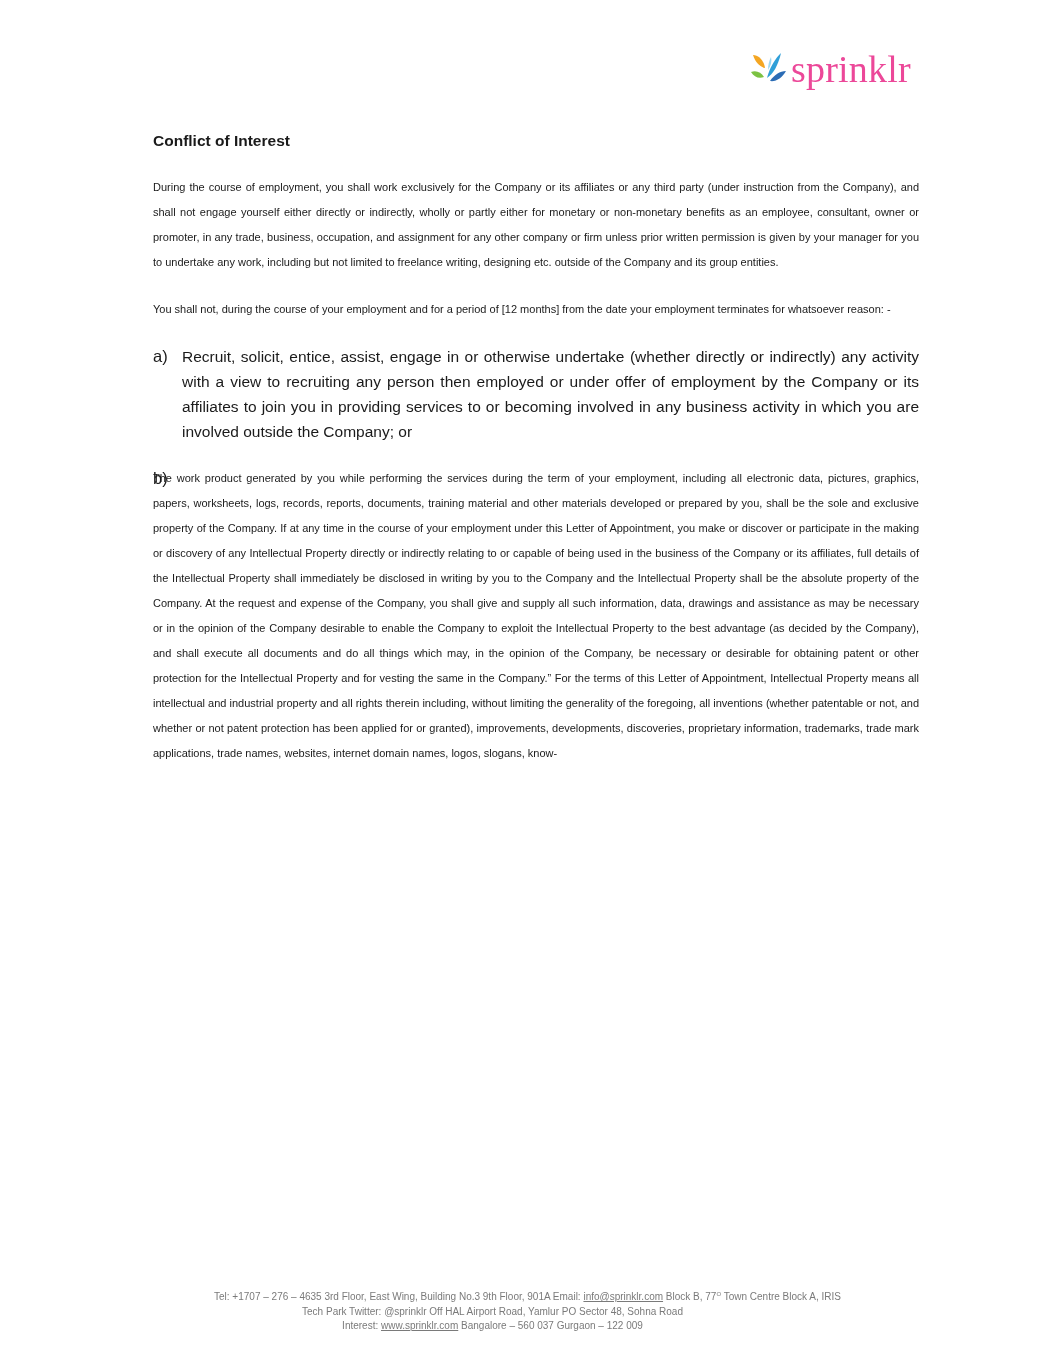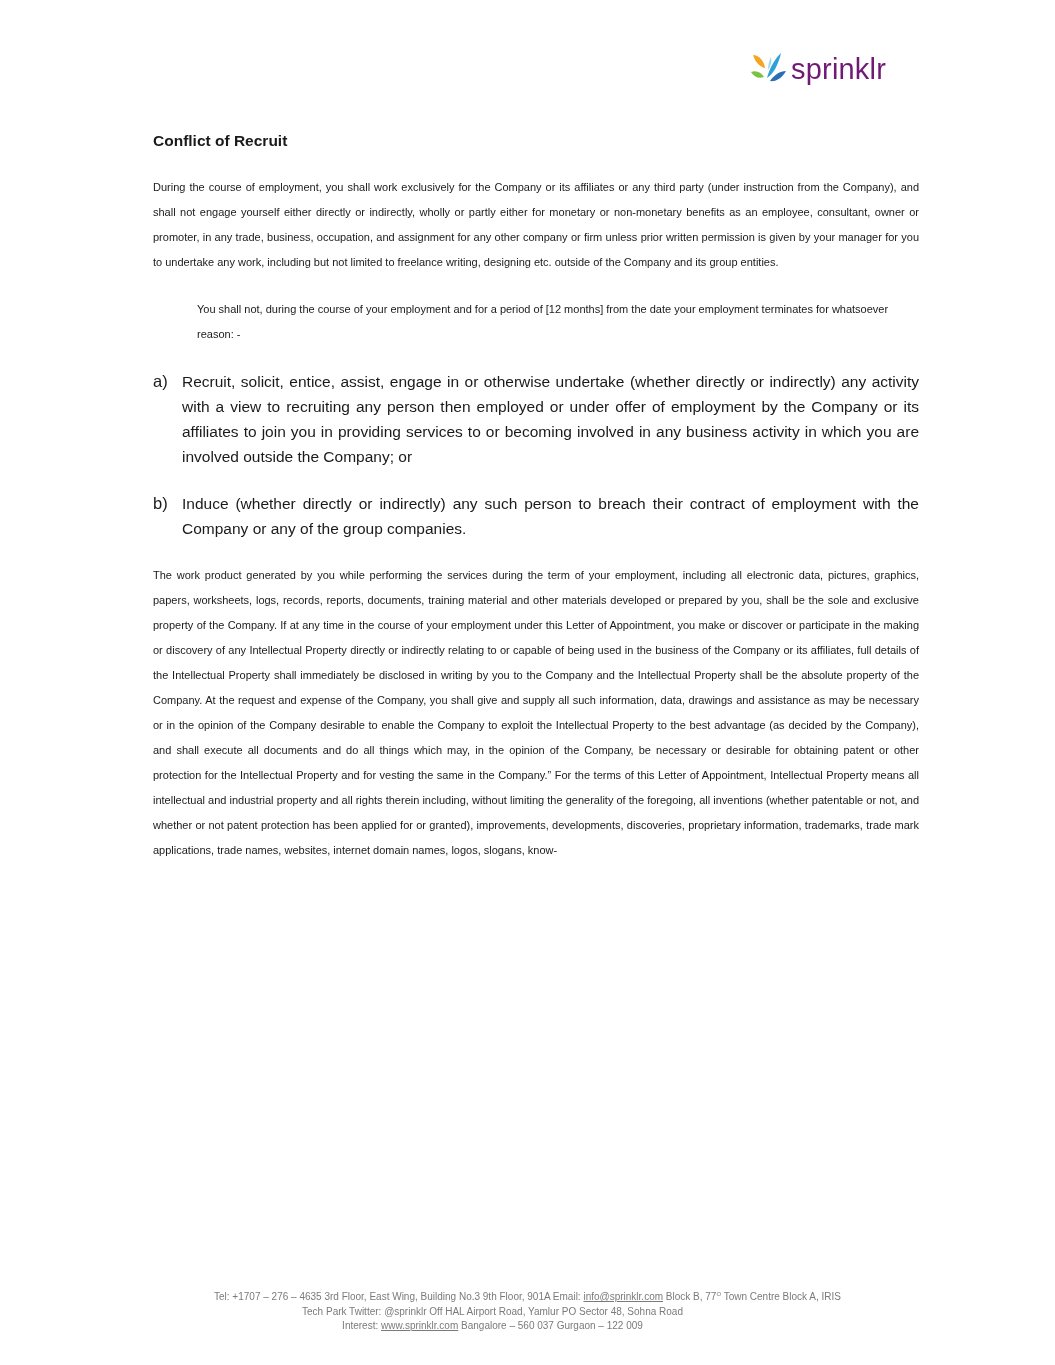--- a/index.html
+++ b/index.html
@@ -1,24 +1,24 @@
 <!DOCTYPE html>
 <html><head>
   <meta charset="utf-8">
   <style>
     html, body { margin: 0; padding: 0; background: #ffffff; }
     body { width: 1055px; height: 1365px; position: relative; overflow: hidden;
       font-family: "Liberation Sans", "DejaVu Sans", sans-serif; color: #1a1a1a; }
     .logo { position: absolute; left: 750px; top: 50px; height: 38px; display: flex; align-items: center; }
     .logo svg { width: 38px; height: 34px; display: block; }
-    .logo-text { font-size: 29px; color: #701a75; margin-left: 3px; letter-spacing: 0.2px; line-height: 34px; }
+    .logo-text { font-size: 38px; color: #ec4899; margin-left: 3px; letter-spacing: 0.2px; line-height: 34px; font-family: Liberation Serif, serif; }
     .content { position: absolute; left: 153px; top: 128px; width: 766px; }
     .heading { font-weight: bold; font-size: 15.5px; line-height: 25px; margin: 0 0 22px 0; }
     .para { font-size: 11px; line-height: 25px; margin: 0 0 22px 0; text-align: justify; }
-    .para.left { text-align: left; margin-left: 44px; }
+    .para.left { text-align: left; }
     .list-item { position: relative; padding-left: 29px; font-size: 15.5px; line-height: 25px; margin: 0 0 22px 0; text-align: justify; }
     .list-marker { position: absolute; left: 0; top: 0; font-size: 16.5px; }
     .footer { position: absolute; left: 0; width: 1055px; top: 1287px; font-size: 10px; color: #7a7a7a; line-height: 14.5px; }
     .footer div { text-align: center; }
     .footer a { color: #7a7a7a; text-decoration: underline; margin-top: 12px; }
     sup { font-size: 6px; }
   </style>
 </head>
 <body>
 
@@ -27,32 +27,31 @@
     <path d="M3 3 C9 3 14 9 15 16 C10 15 5 10 3 3 Z" fill="#f4a623"></path>
     <path d="M1 20 C6 18 11 20 14 25 C9 27 4 25 1 20 Z" fill="#7cc242"></path>
     <path d="M31 1 C26 6 20 14 17 26 C23 22 28 14 31 1 Z" fill="#2f9fd8"></path>
     <path d="M36 19 C30 19 24 23 20 29 C26 30 32 26 36 19 Z" fill="#2b6cb5"></path>
     <path d="M21 5 C19 9 18 13 18 18 C21 14 22 9 21 5 Z" fill="#9ed8f2"></path>
   </svg>
   <span class="logo-text">sprinklr</span>
 </div>
 
 <div class="content">
-  <div class="heading">Conflict of Recruit</div>
+  <div class="heading">Conflict of Interest</div>
   <p class="para">During the course of employment, you shall work exclusively for the Company or its affiliates or any third party (under instruction from the Company), and shall not engage yourself either directly or indirectly, wholly or partly either for monetary or non-monetary benefits as an employee, consultant, owner or promoter, in any trade, business, occupation, and assignment for any other company or firm  unless prior written permission is given by your manager for you to undertake any work, including but not limited to freelance writing, designing etc. outside of the Company and its group entities.</p>
 
   <p class="para left">You shall not, during the course of your employment and for a period of [12 months] from the date your employment terminates for whatsoever reason: -</p>
 
   <div class="list-item">
     <span class="list-marker">a)</span>
     <span>Recruit, solicit, entice, assist, engage in or otherwise undertake (whether directly or indirectly) any activity with a view to recruiting any person then employed or under offer of employment by the Company or its affiliates to join you in providing services to or becoming involved in any business activity in which you are involved outside the Company; or</span>
   </div>
   <div class="list-item">
     <span class="list-marker">b)</span>
-    <span>Induce (whether directly or indirectly) any such person to breach their contract of employment with the Company or any of the group companies.</span>
   </div>
 
   <p class="para">The work product generated by you while performing the services during the term of your employment, including all electronic data, pictures, graphics, papers, worksheets, logs, records, reports, documents, training material and other materials developed or prepared by you, shall be the sole and exclusive property of the Company. If at any time in the course of your employment under this Letter of Appointment, you make or discover or participate in the making or discovery of any Intellectual Property directly or indirectly relating to or capable of being used in the business of the Company or its affiliates, full details of the Intellectual Property shall immediately be disclosed in writing by you to the Company and the Intellectual Property shall be the absolute property of the  Company. At the request and expense of the Company, you shall give and supply all such information, data, drawings and assistance as may be necessary or in the opinion of the Company desirable to enable the Company to exploit the Intellectual Property to the best advantage (as decided by the Company), and shall execute all documents and do all things which may, in the opinion of the Company, be necessary or desirable for obtaining patent or other protection for the Intellectual Property and for vesting the same in the Company.” For the terms of this Letter of Appointment, Intellectual Property means all intellectual and industrial property and all rights therein including, without limiting the generality of the foregoing, all inventions (whether patentable or not, and whether or not patent protection has been applied for or granted), improvements, developments, discoveries, proprietary information, trademarks, trade mark applications, trade names, websites, internet domain names, logos, slogans, know-</p>
 </div>
 
 <div class="footer">
   <div style="padding-left:-20px;">
     <span>Tel: +1707 – 276 – 4635 3rd Floor, East Wing, Building No.3 9th Floor, 901A Email: </span><a>info@sprinklr.com</a><span> Block B, 77</span><sup>O</sup><span> Town Centre Block A, IRIS</span>
   </div>
   <div style="margin-left:-70px;">Tech Park Twitter: @sprinklr Off HAL Airport Road, Yamlur PO Sector 48, Sohna Road</div>

